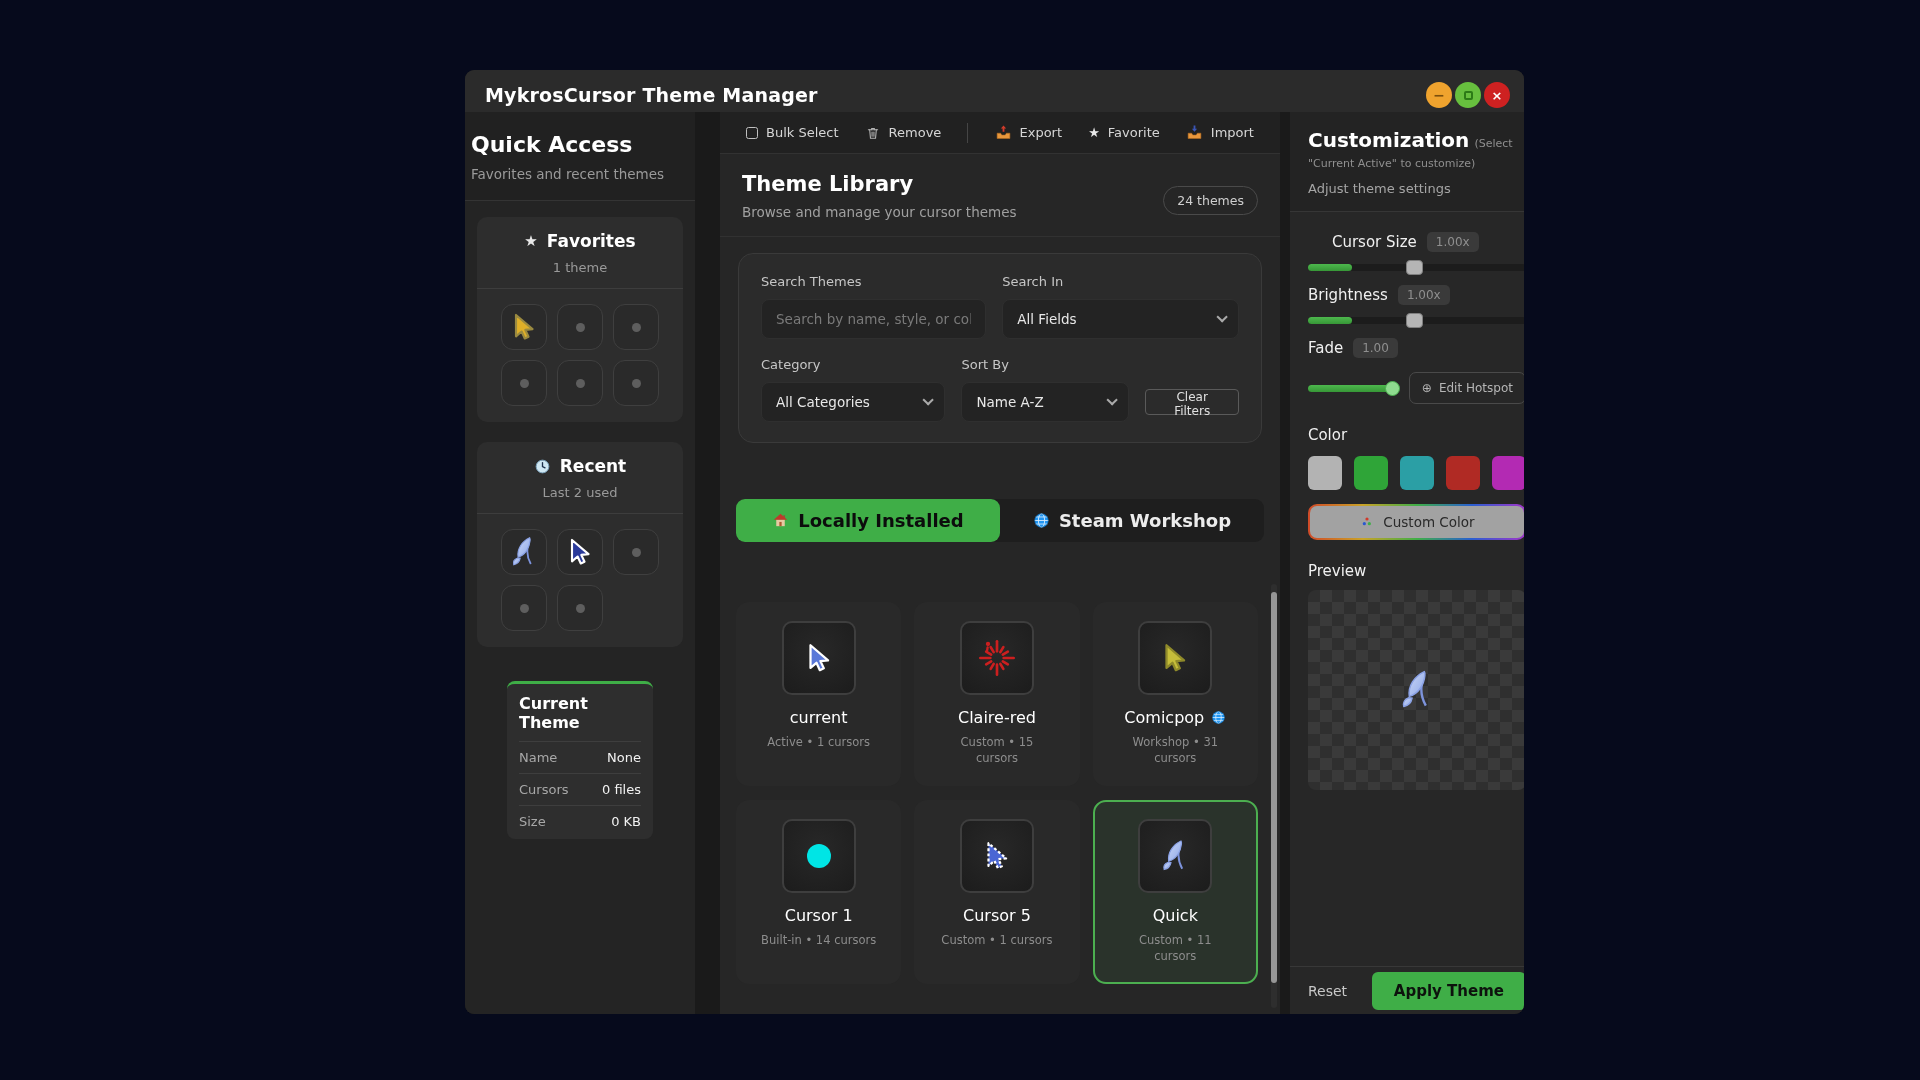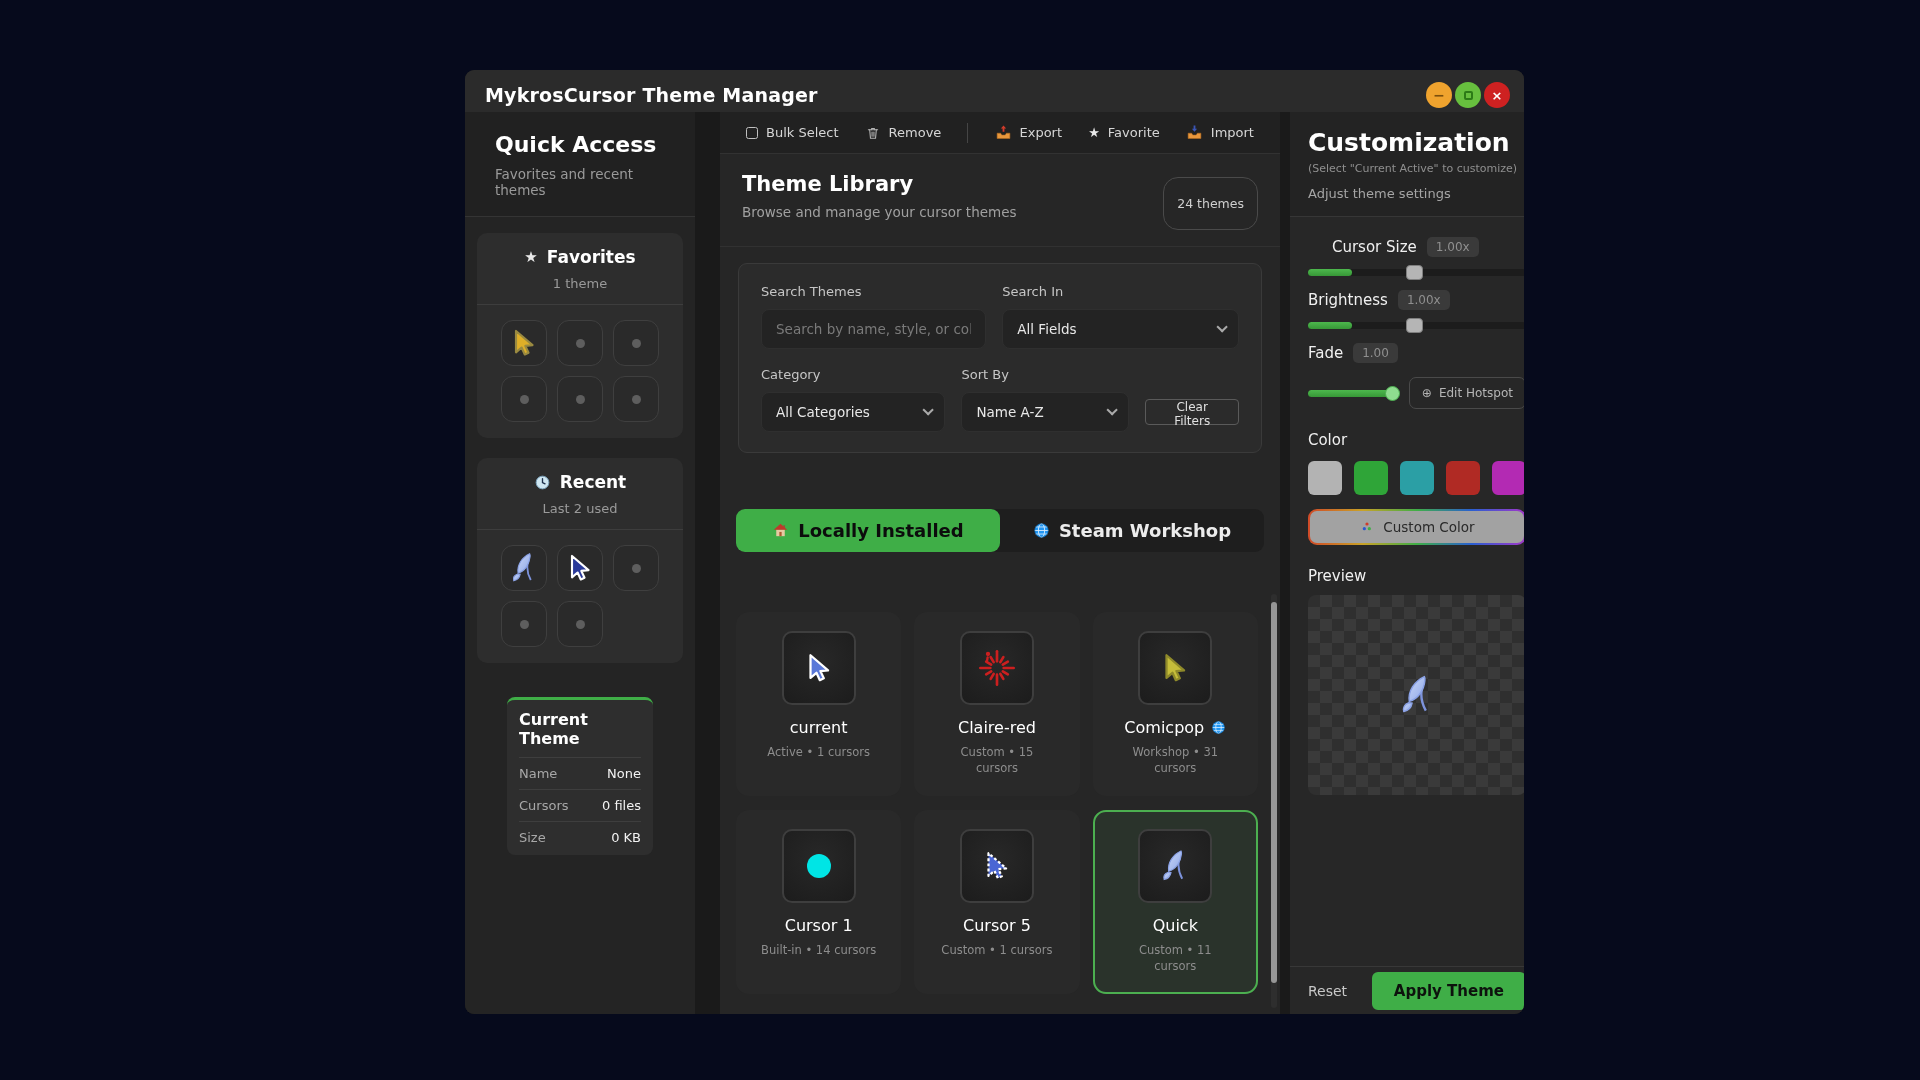--- a/index.html
+++ b/index.html
@@ -16,21 +16,21 @@
          font-size:14px; font-weight:bold; cursor:default; }
   .ctl.min { background:#efa32e; color:#7c4f0c; }
   .ctl.max { background:#67bf3e; }
   .ctl.max .sq { width:9px; height:9px; border:2px solid #2c7a16; border-radius:2px; }
   .ctl.close { background:#ce2121; color:#fff; font-size:13px; }
 
   .content { display:flex; height:902px; background:#1a1a1a; }
 
   
   .sidebar { width:230px; background:#242424; display:flex; flex-direction:column; }
-  .sb-header { padding:20px 30px 18px; background:#212121; border-bottom:1px solid #343434; }
+  .sb-header { padding:20px 6px 18px; background:#212121; border-bottom:1px solid #343434; }
   .sb-header h1 { color:#fff; font-size:22px; font-weight:bold; }
   .sb-header p { color:#9a9a9a; font-size:13.5px; margin-top:9px; }
   .sb-body { padding:16px 12px; display:flex; flex-direction:column; align-items:center; }
   .qa-card { width:206px; background:#2d2d2d; border-radius:10px; text-align:center; padding-top:14px; }
   .qa-card + .qa-card { margin-top:20px; }
   .qa-head { display:flex; align-items:center; justify-content:center; gap:9px; color:#fff; font-size:17px; font-weight:bold; }
   .qa-sub { color:#9a9a9a; font-size:13px; margin:9px 0 13px; }
   .qa-grid { border-top:1px solid #3d3d3d; display:grid; grid-template-columns:repeat(3,46px); gap:10px;
              justify-content:center; padding:15px 0 16px; }
   .slot { width:46px; height:46px; border-radius:12px; background:#2a2a2a; border:1px solid #3f3f3f;
@@ -48,24 +48,24 @@
   .center { flex:1; margin:0 10px 0 25px; background:#262626; display:flex; flex-direction:column; }
   .toolbar { height:42px; background:#212121; border-bottom:1px solid #323232; display:flex; align-items:center;
              justify-content:space-between; padding:0 26px; }
   .tb-item { display:flex; align-items:center; gap:8px; color:#d6d6d6; font-size:13px; cursor:default; }
   .tb-div { width:1px; height:20px; background:#454545; }
   .cb-sq { width:12px; height:12px; border:1.5px solid #c0c0c0; border-radius:2.5px; }
 
   .lib-header { display:flex; justify-content:space-between; padding:18px 22px 16px; border-bottom:1px solid #313131; }
   .lib-header h2 { color:#fff; font-size:21px; font-weight:bold; }
   .lib-header p { color:#a0a0a0; font-size:13.5px; margin-top:8px; }
-  .badge { border:1px solid #4a4a4a; border-radius:15px; padding:18px 13px; font-size:12.5px; color:#d0d0d0;
-           height:fit-content; margin-top:5px; white-space:nowrap; }
-
-  .search-card { margin:16px 18px 0; background:#2b2b2b; border:1px solid #3a3a3a; border-radius:9px; padding:20px 22px; }
+  .badge { border:1px solid #4a4a4a; border-radius:15px; padding:6px 13px; font-size:12.5px; color:#d0d0d0;
+           height:fit-content; margin-top:14px; white-space:nowrap; }
+
+  .search-card { margin:16px 18px 0; background:#2b2b2b; border:1px solid #3a3a3a; border-radius:15px; padding:20px 22px; }
   .sc-row { display:flex; gap:16px; }
   .sc-row + .sc-row { margin-top:18px; }
   .field label { display:block; color:#c6c6c6; font-size:13px; margin-bottom:10px; }
   .tinput, .select { height:40px; background:#232323; border:1px solid #2f2f2f; border-radius:8px;
                      padding:0 14px; font-size:13.5px; color:#e8e8e8; width:100%;
                      font-family:"DejaVu Sans","Liberation Sans",sans-serif; }
   .tinput::placeholder { color:#7a7a7a; }
   .select { display:flex; align-items:center; justify-content:space-between; cursor:default; }
   .chev { width:8px; height:8px; border-right:2px solid #aaa; border-bottom:2px solid #aaa;
           transform:rotate(45deg) translateY(-3px); }
@@ -89,21 +89,21 @@
               border:2px solid #3e3e3e; display:flex; align-items:center; justify-content:center; }
   .tname { margin-top:13px; color:#fff; font-size:16px; display:flex; align-items:center; justify-content:center; gap:7px; }
   .tmeta { margin-top:7px; color:#8d8d8d; font-size:11.5px; line-height:1.4; padding:0 16px; }
 
   .vscroll { position:absolute; top:6px; bottom:6px; right:3px; width:6px; background:#2e2e2e; border-radius:3px; }
   .vthumb { position:absolute; top:2%; height:92%; width:6px; background:#969696; border-radius:3px; }
 
   
   .rpanel { width:281px; background:#272727; display:flex; flex-direction:column; }
   .rp-header { padding:16px 18px 15px; background:#232323; border-bottom:1px solid #363636; }
-  .rp-title { color:#fff; font-size:25px; font-weight:bold; }
+  .rp-title { color:#fff; font-size:20px; font-weight:bold; }
   .rp-note { color:#8f8f8f; font-size:11px; }
   .rp-sub { color:#a5a5a5; font-size:13px; margin-top:10px; }
   .rp-body { flex:1; padding:14px 18px 0; }
   .s-row { display:flex; align-items:center; gap:10px; margin-top:14px; }
   .s-row.first { margin-top:6px;margin-left:24px; }
   .s-label { color:#f0f0f0; font-size:15px; }
   .s-badge { background:#3a3a3a; color:#8f8f8f; font-size:12px; padding:3px 9px; border-radius:5px; }
   .track { position:relative; height:7px; background:#1c1c1c; border-radius:4px; margin-top:12px; }
   .fill { position:absolute; left:0; top:0; bottom:0; border-radius:4px; background:linear-gradient(180deg,#4db84d,#379737); }
   .thumb { position:absolute; top:-4px; width:17px; height:15px; background:#b5b5b5; border:1px solid #7f7f7f; border-radius:4px; }

